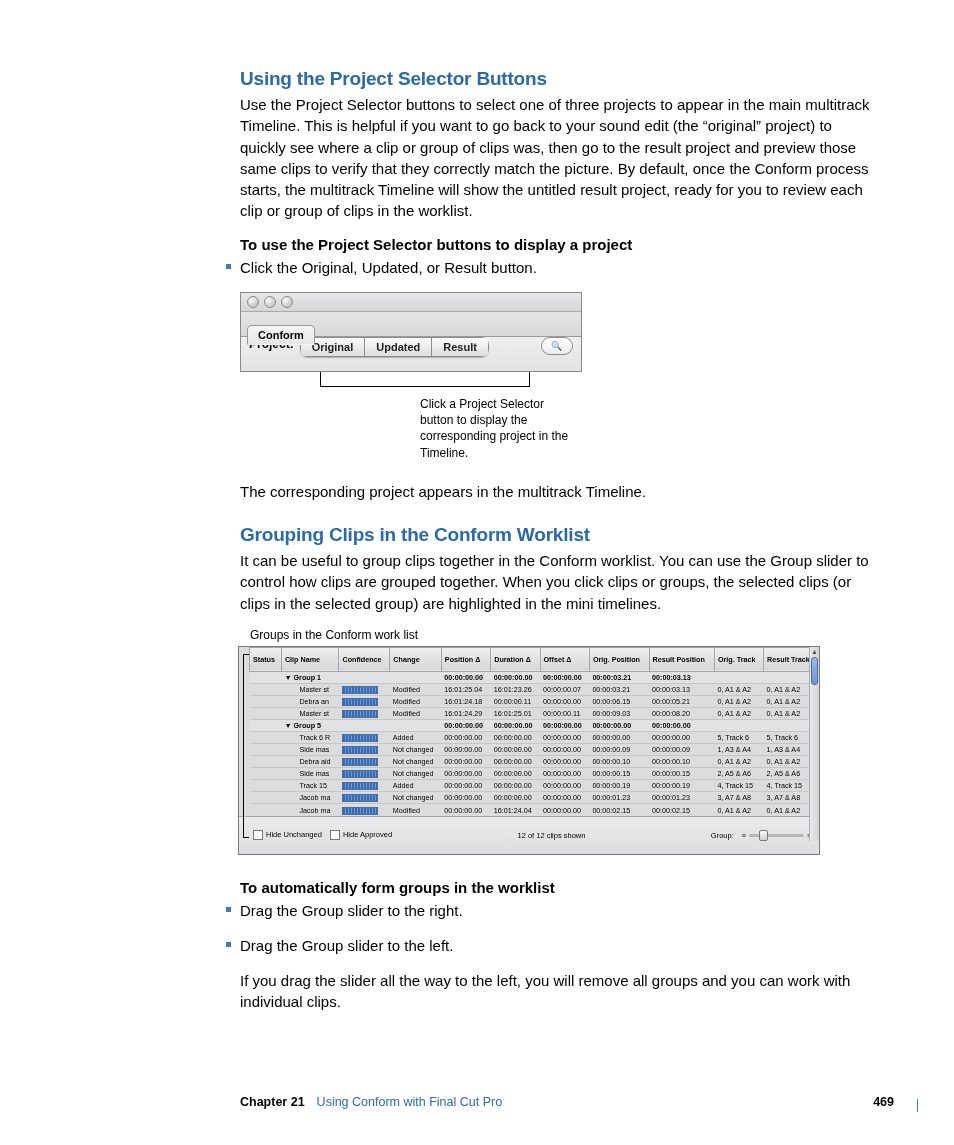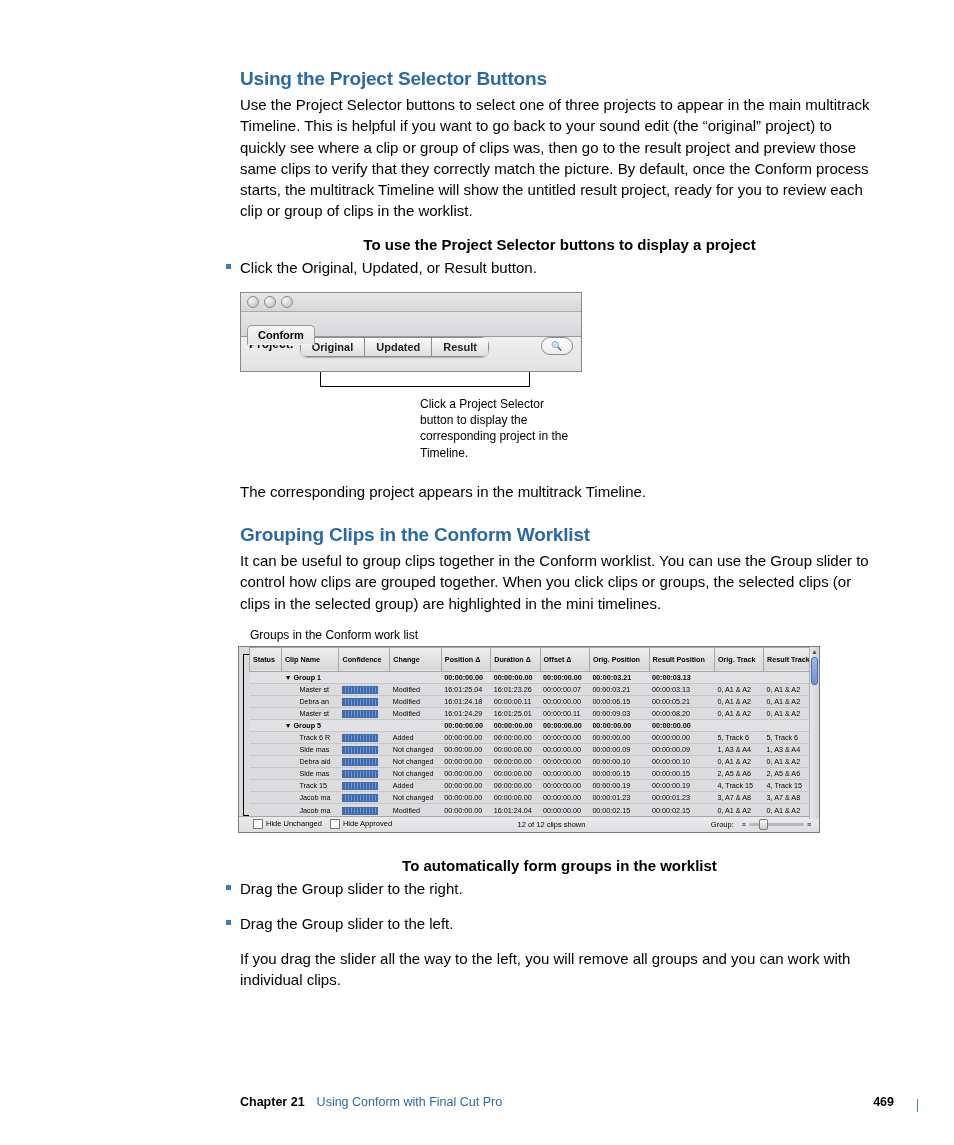--- a/index.html
+++ b/index.html
@@ -25,21 +25,20 @@
   }
   p {
     font-size: 15px;
     line-height: 1.42;
     margin: 0 0 14px 0;
   }
   .bold {
     font-weight: 700;
     font-size: 15px;
     margin: 8px 0 4px 0;
-    text-align: center;
   }
   .bullet-line {
     position: relative;
     margin-left: 0;
     padding-left: 0;
     margin-bottom: 14px;
   }
   .bullet-line .sq {
     position: absolute;
     left: -14px;
@@ -208,21 +207,21 @@
   }
   .wl-footer {
     display:flex;
     align-items:center;
     gap:8px;
     font-size:7.5px;
     padding: 2px 8px 2px 14px;
     border-top:1px solid #a6a6a8;
     background: linear-gradient(#ebebee,#dedee1);
   }
-  .wl-footer .mid { margin: 1px auto; }
+  .wl-footer .mid { margin: 12px auto; }
   .wl-check { width:8px;height:8px;border:1px solid #777;background:#fff;display:inline-block;margin-right:3px;vertical-align:middle;}
   .wl-slider {
     display:inline-flex;align-items:center;gap:3px;
   }
   .wl-track { width:55px;height:3px;background:#b8b8bb;border-radius:2px;position:relative;}
   .wl-thumb { width:7px;height:9px;background:linear-gradient(#fafafa,#cfcfd2);border:1px solid #7a7a7a;border-radius:2px;position:absolute;left:10px;top:-4px;}
   .tri { font-size:7px; }
   
   .page-footer {
     position: absolute;

